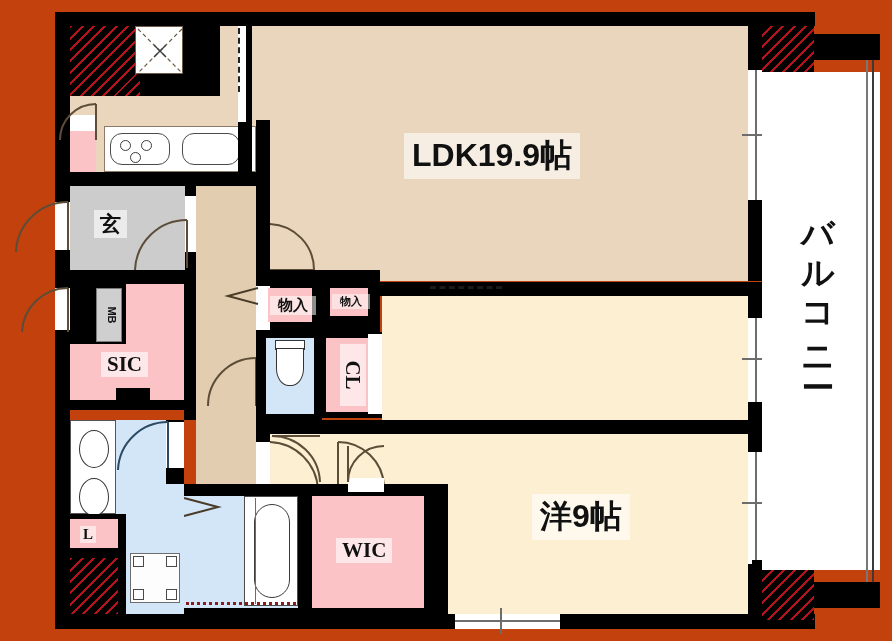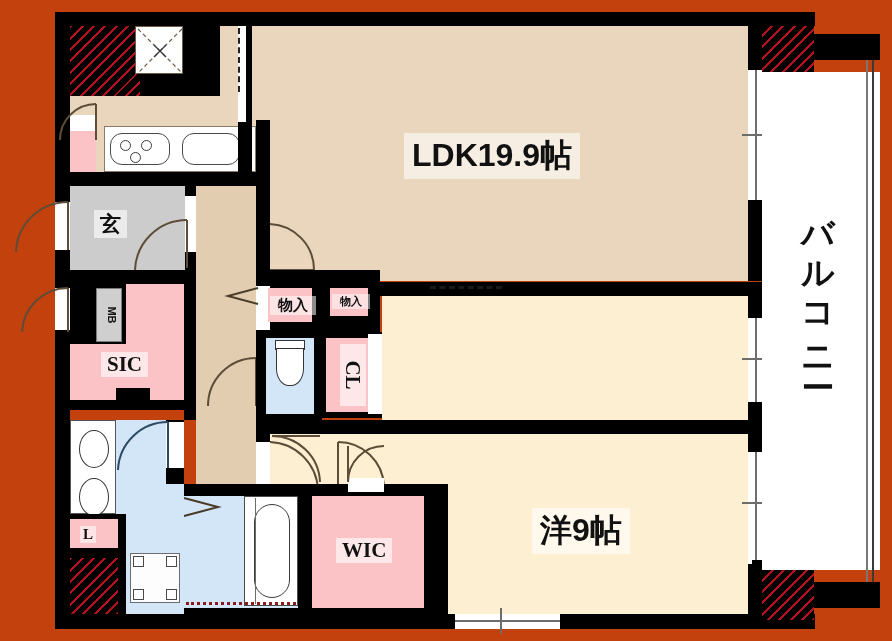--- a/index.html
+++ b/index.html
@@ -236,21 +236,21 @@
   <div class="abs" style="left:755px;top:318px;width:2px;height:84px;background:#6d6d6d;"></div>
   <div class="abs" style="left:742px;top:358px;width:28px;height:2px;background:#6d6d6d;"></div>
 
   <div class="abs" style="left:430px;top:286px;width:72px;height:0;border-top:3px dashed #1a1a1a;"></div>
 
   <div class="abs room" style="left:270px;top:434px;width:478px;height:180px;"></div>
   <div class="abs wall" style="left:748px;top:434px;width:14px;height:180px;"></div>
   <div class="abs win" style="left:748px;top:452px;width:14px;height:112px;"></div>
   <div class="abs" style="left:755px;top:452px;width:2px;height:112px;background:#6d6d6d;"></div>
   <div class="abs" style="left:742px;top:502px;width:28px;height:2px;background:#6d6d6d;"></div>
-  <div class="label lbl-big" style="left:532px;top:508px;">
+  <div class="label lbl-big" style="left:532px;top:494px;">
       <span>洋9帖</span>
     </div>
 
   <div class="abs win" style="left:455px;top:614px;width:105px;height:15px;"></div>
   <div class="abs" style="left:455px;top:620px;width:105px;height:2px;background:#6d6d6d;"></div>
   <div class="abs" style="left:500px;top:608px;width:2px;height:26px;background:#6d6d6d;"></div>
 
   <div class="abs win" style="left:256px;top:442px;width:14px;height:42px;"></div>
   <div class="abs door" style="left:268px;top:440px;width:52px;height:52px;">
     <svg width="52" height="52" viewBox="0 0 52 52">

